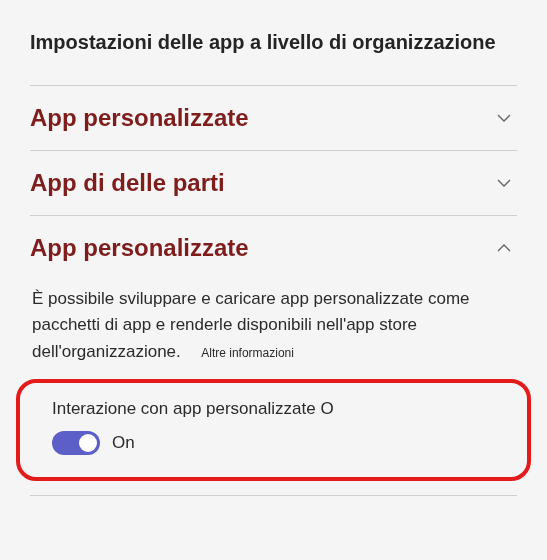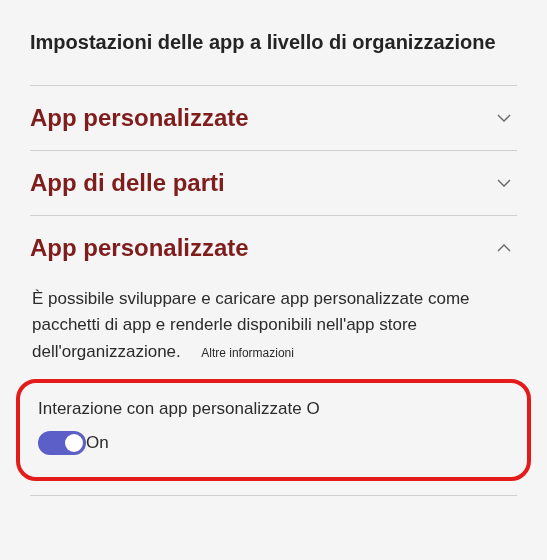--- a/index.html
+++ b/index.html
@@ -64,34 +64,34 @@
     font-size: 12px;
     color: #2b2b2b;
     margin-left: 16px;
     cursor: pointer;
     display: inline;
     text-align: right;
   }
   .highlight-box {
     border: 4px solid #e41b1b;
     border-radius: 20px;
-    padding: 16px 18px 22px 18px;
+    padding: 16px 18px 22px 32px;
     margin-top: 14px;
     margin-left: -16px;
     margin-right: -16px;
   }
   .toggle-label {
     font-size: 17px;
     color: #2b2b2b;
     margin-bottom: 12px;
   }
   .toggle-row {
     display: flex;
     align-items: center;
-    gap: 0;
+    gap: 12px;
   }
   .toggle-switch {
     width: 48px;
     height: 24px;
     background: #5b5fc7;
     border-radius: 24px;
     position: relative;
     cursor: pointer;
   }
   .toggle-switch .knob {

